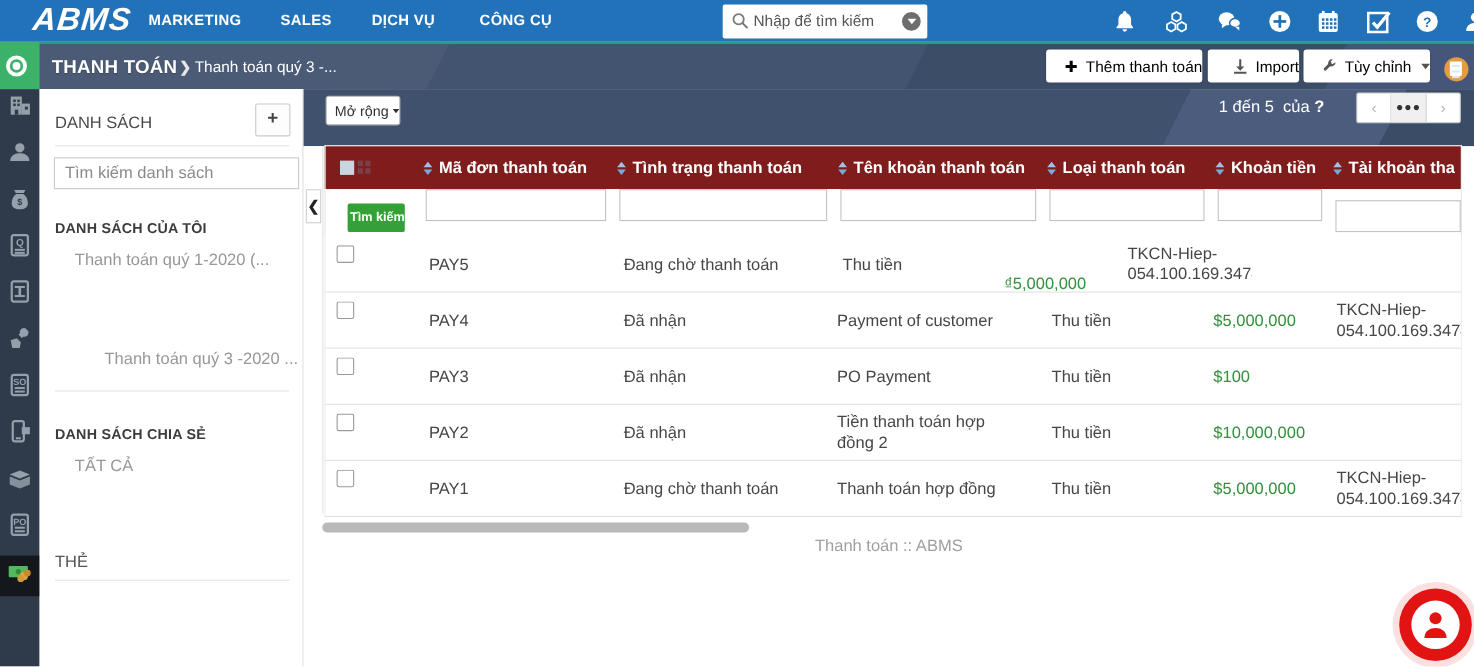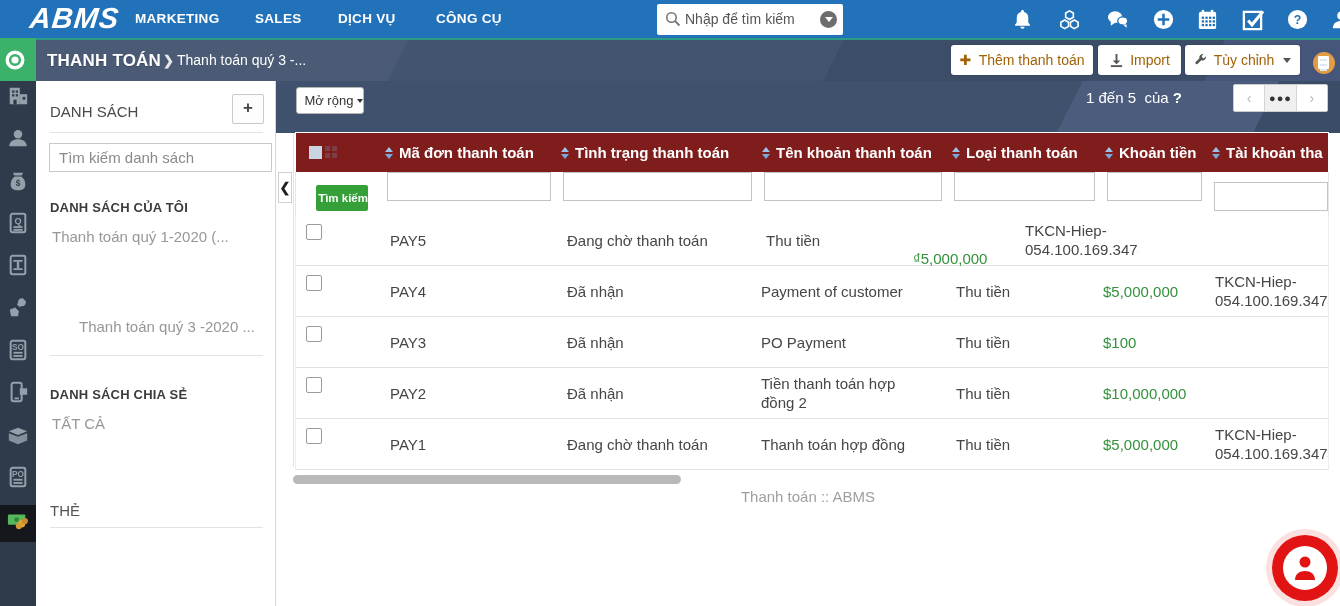--- a/index.html
+++ b/index.html
@@ -16,42 +16,42 @@
 #searchbox .drop:after{content:"";position:absolute;left:4.5px;top:6px;width:0;height:0;border-left:4px solid transparent;border-right:4px solid transparent;border-top:5px solid #fff;}
 .navicon{top:8px;width:23px;height:23px;}
 
 #teal{left:0;top:38px;width:1340px;height:2px;background:#2a9b84;}
 
 #modbar{left:0;top:40px;width:1340px;height:41px;background:linear-gradient(117deg,#4b5b76 0%,#4b5b76 30%,#42546f 30%,#42546f 62%,#3b4d67 62%,#3b4d67 90%,#45567a 90%);}
 #greensq{left:0;top:38px;width:36px;height:43px;background:#3bb169;}
 #modtitle{left:47px;top:40px;height:41px;line-height:41px;color:#fff;font-weight:bold;font-size:17px;letter-spacing:.2px;text-shadow:0 1px 1px rgba(0,0,0,.25);}
 #crumbsep{left:163px;top:40px;height:41px;line-height:41px;color:#e8e8e8;font-size:13px;font-weight:bold;}
 #crumb{left:177px;top:40px;height:41px;line-height:41px;color:#fff;font-size:14px;}
-.wbtn{top:45px;height:30px;background:#fff;border-radius:3px;color:#a16207;font-size:14px;line-height:30px;text-align:center;box-shadow:0 0 0 1px rgba(0,0,0,.08);}
+.wbtn{top:45px;height:30px;background:#fff;border-radius:3px;color:#000000;font-size:14px;line-height:30px;text-align:right;box-shadow:0 0 0 1px rgba(0,0,0,.08);}
 #orangec{left:1313px;top:52px;width:22px;height:22px;border-radius:50%;background:#e39c42;}
 #orangec .doc{position:absolute;left:5px;top:4px;width:11px;height:13px;background:#fff;border-radius:1px;}
 #orangec .doc i{display:block;height:2px;background:#dfe8ee;margin:3px 2px 0 2px;}
 
 #rail{left:0;top:81px;width:36px;height:525px;background:#2f3b4a;}
 .ri{position:absolute;left:7px;width:22px;height:22px;}
 #railactive{position:absolute;left:0;top:424px;width:36px;height:37px;background:#14181d;}
 
 #panel{left:36px;top:81px;width:240px;height:525px;background:#fff;border-right:1px solid #d7d7d7;box-sizing:border-box;}
 #panel .hd{position:absolute;left:14px;top:22px;font-size:15px;color:#4a4a4a;}
 #plus{position:absolute;left:196px;top:13px;width:30px;height:28px;border:1px solid #c9c9c9;background:#fdfdfd;border-radius:2px;text-align:center;line-height:26px;font-size:17px;color:#444;font-weight:bold;}
 .phr{position:absolute;left:14px;width:213px;border-top:1px solid #e3e3e3;}
 #psearch{position:absolute;left:13px;top:62px;width:212px;height:27px;border:1px solid #c9c9c9;padding-left:9px;font-size:15px;color:#8a8a8a;line-height:27px;}
 .sect{position:absolute;left:14px;font-size:13px;font-weight:bold;color:#3c3c3c;letter-spacing:.2px;}
-.litem{position:absolute;left:0;width:216px;height:30px;line-height:30px;padding-left:16px;font-size:15px;color:#979797;box-sizing:border-box;white-space:nowrap;overflow:hidden;}
+.litem{position:absolute;left:0;width:216px;height:30px;line-height:30px;padding-left:32px;font-size:15px;color:#979797;box-sizing:border-box;white-space:nowrap;overflow:hidden;}
 #sel{background:#f4f4f4;color:#666;}
 #sel .chev{position:absolute;right:22px;top:11px;width:7px;height:7px;border-right:2px solid #555;border-bottom:2px solid #555;transform:rotate(45deg);}
 
 #band{left:276px;top:81px;width:1064px;height:52px;background:linear-gradient(117deg,#40516d 0%,#40516d 74%,#4c5c7d 74%,#4c5c7d 92%,#3a4c66 92%);}
 #morong{left:296px;top:87px;width:68px;height:27px;background:#fff;border:1px solid #b5b5b5;border-radius:3px;box-sizing:border-box;font-size:13px;color:#333;line-height:25px;text-align:right;}
-#pagetext{left:1086px;top:84px;width:140px;height:28px;line-height:28px;color:#fff;font-size:15px;text-align:left;}
+#pagetext{left:1086px;top:84px;width:140px;height:28px;line-height:28px;color:#fff;font-size:15px;text-align:center;}
 #pager{left:1233px;top:84px;width:95px;height:28px;background:#fff;border:1px solid #ccc;border-radius:2px;box-sizing:border-box;display:flex;}
 #pager .pseg{flex:1;border-right:1px solid #d5d5d5;text-align:center;line-height:26px;color:#b5b5b5;font-size:14px;}
 #pager .pseg:last-child{border-right:none;}
 #pager .mid{background:#f0f0f0;color:#333;font-weight:bold;letter-spacing:1px;font-size:11px;}
 #contentwhite{left:276px;top:133px;width:1064px;height:473px;background:#fff;}
 #collapsestrip{left:277px;top:133px;width:17px;height:334px;background:#fff;border-right:1px solid #e2e2e2;box-sizing:border-box;}
 #collapsebox{left:278px;top:172px;width:14px;height:31px;border:1px solid #d0d0d0;box-sizing:border-box;background:#fff;text-align:center;line-height:29px;font-weight:bold;color:#222;font-size:13px;}
 
 #card{left:295px;top:132px;width:1034px;}
 #thead{height:40px;background:#7f1d1d;border:1px solid #fff;border-bottom:none;box-sizing:border-box;display:flex;align-items:center;color:#fff;font-weight:bold;font-size:15px;}

